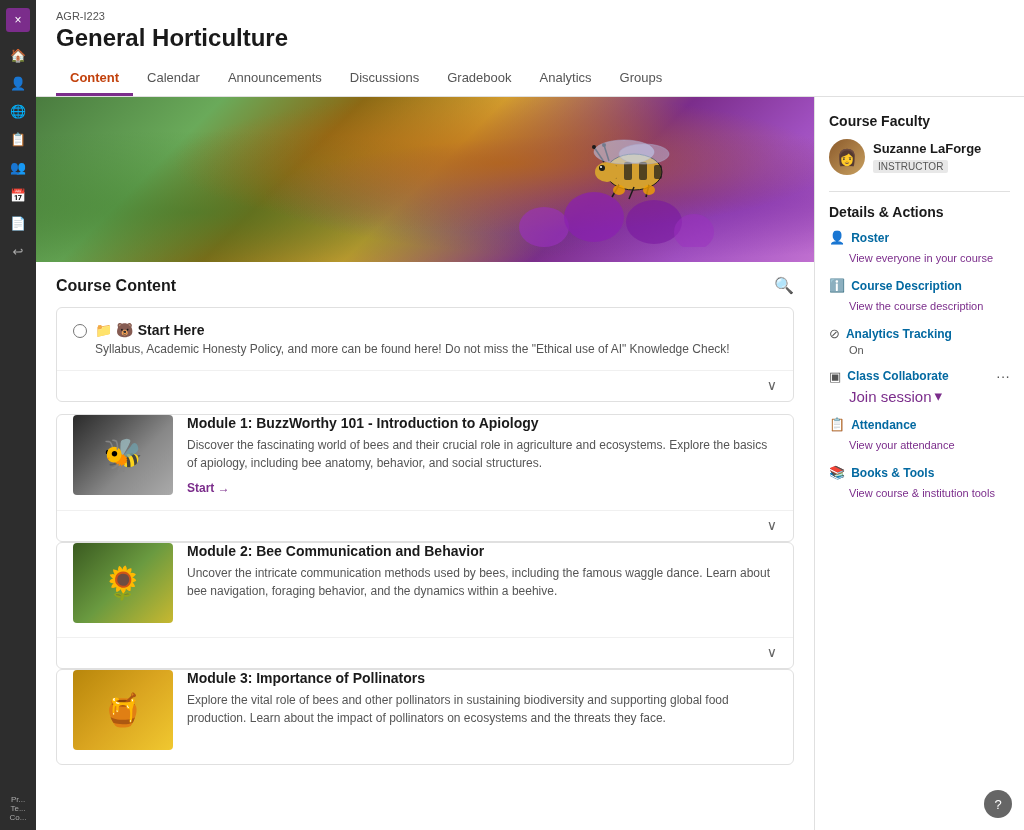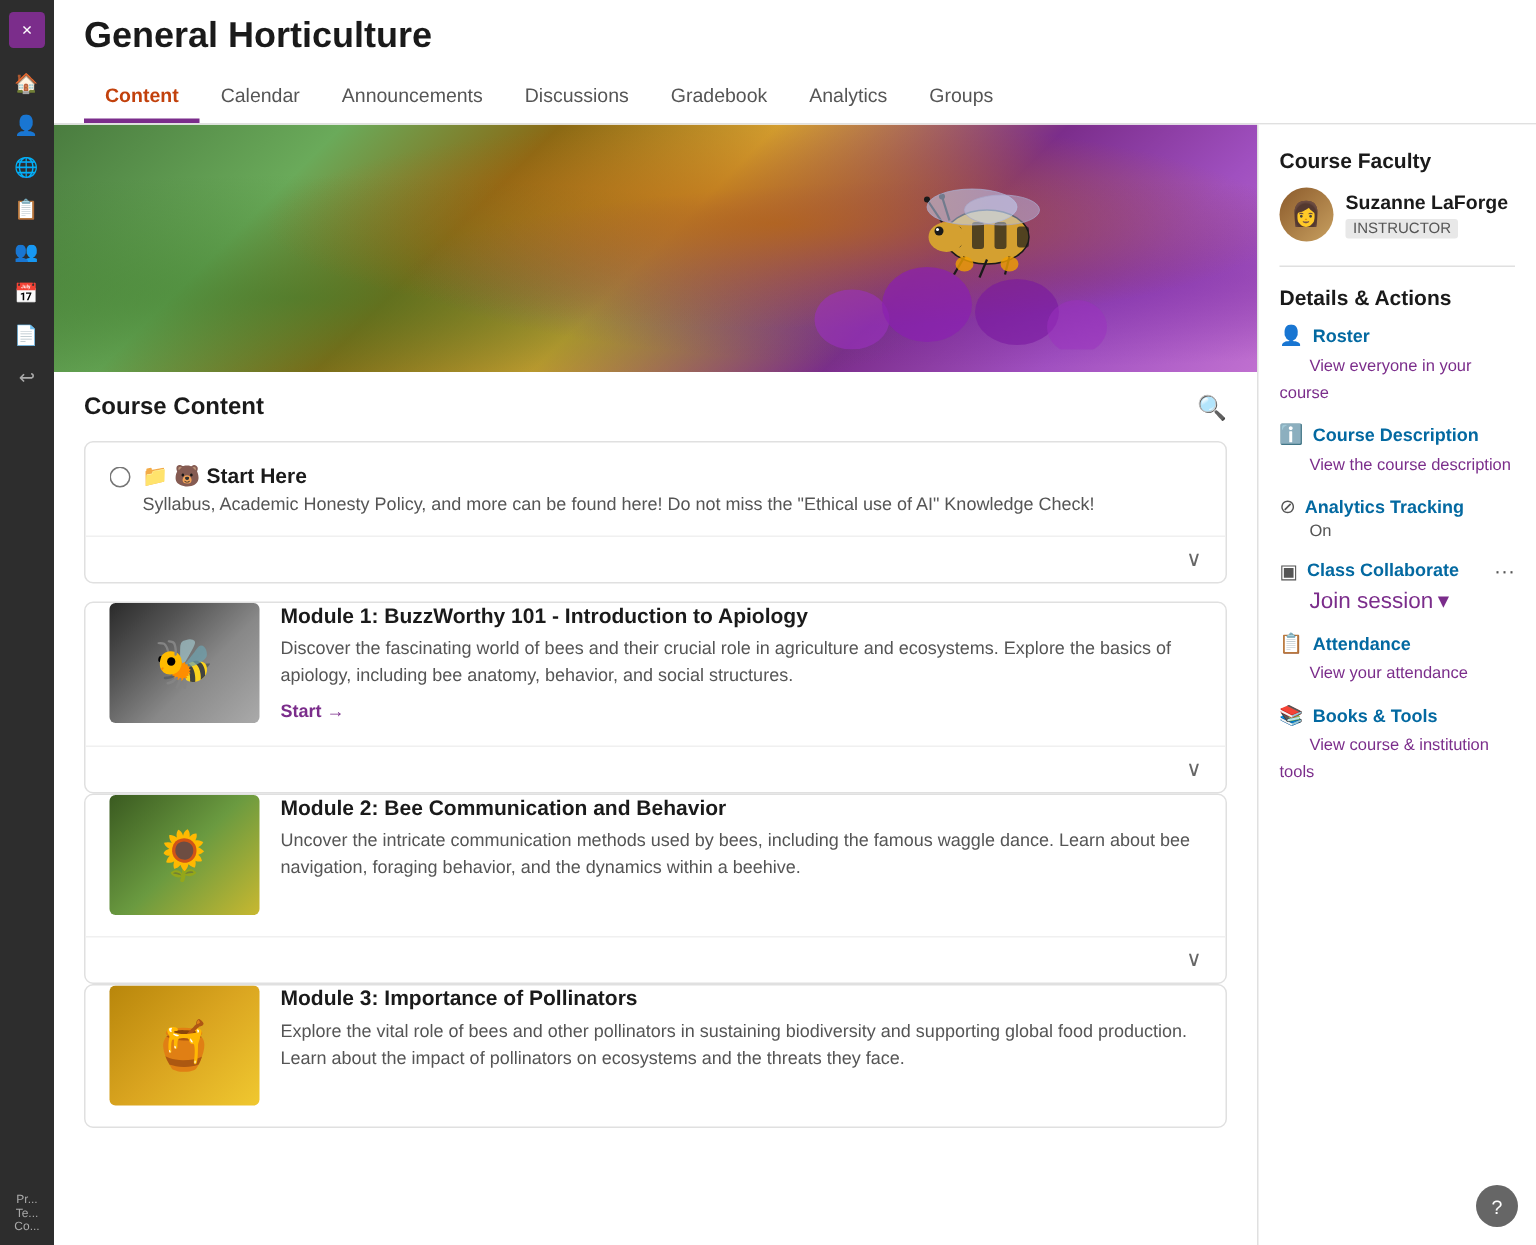--- a/index.html
+++ b/index.html
@@ -244,21 +244,21 @@
       color: #555;
     }
     .start-here-toggle {
       display: flex;
       justify-content: flex-end;
       padding: 6px 16px 8px;
     }
 
     
     .right-sidebar {
-      width: 186px;
+      width: 210px;
       background: white;
       border-left: 1px solid #e0e0e0;
       padding: 16px 14px;
       overflow-y: auto;
       flex-shrink: 0;
     }
 
     .sidebar-section-title {
       font-size: 14px;
       font-weight: 700;
@@ -386,20 +386,21 @@
   <div class="sidebar-icon">👥</div>
   <div class="sidebar-icon">📅</div>
   <div class="sidebar-icon">📄</div>
   <div class="sidebar-icon">↩</div>
   <div class="bottom-hint">Pr...<br>Te...<br>Co...</div>
 </div>
 
 <div class="main">
 
   <div class="header">
+    <div class="course-code">AGR-I223</div>
     <div class="course-title">General Horticulture</div>
     <nav>
       <ul class="nav-tabs">
         <li class="nav-tab active">Content</li>
         <li class="nav-tab">Calendar</li>
         <li class="nav-tab">Announcements</li>
         <li class="nav-tab">Discussions</li>
         <li class="nav-tab">Gradebook</li>
         <li class="nav-tab">Analytics</li>
         <li class="nav-tab">Groups</li>

